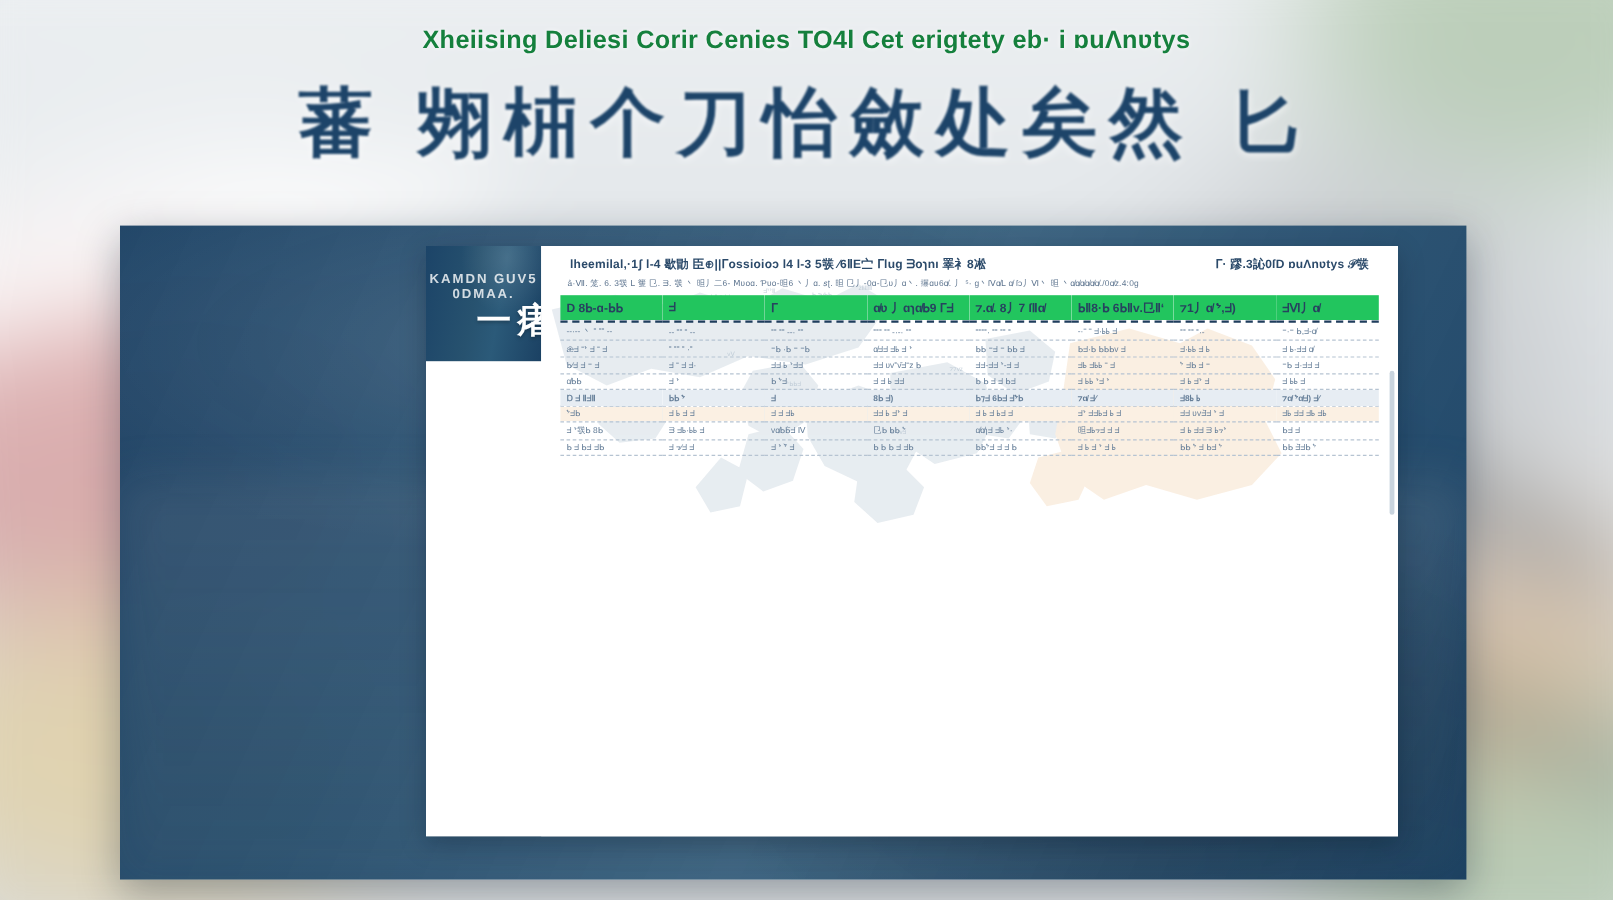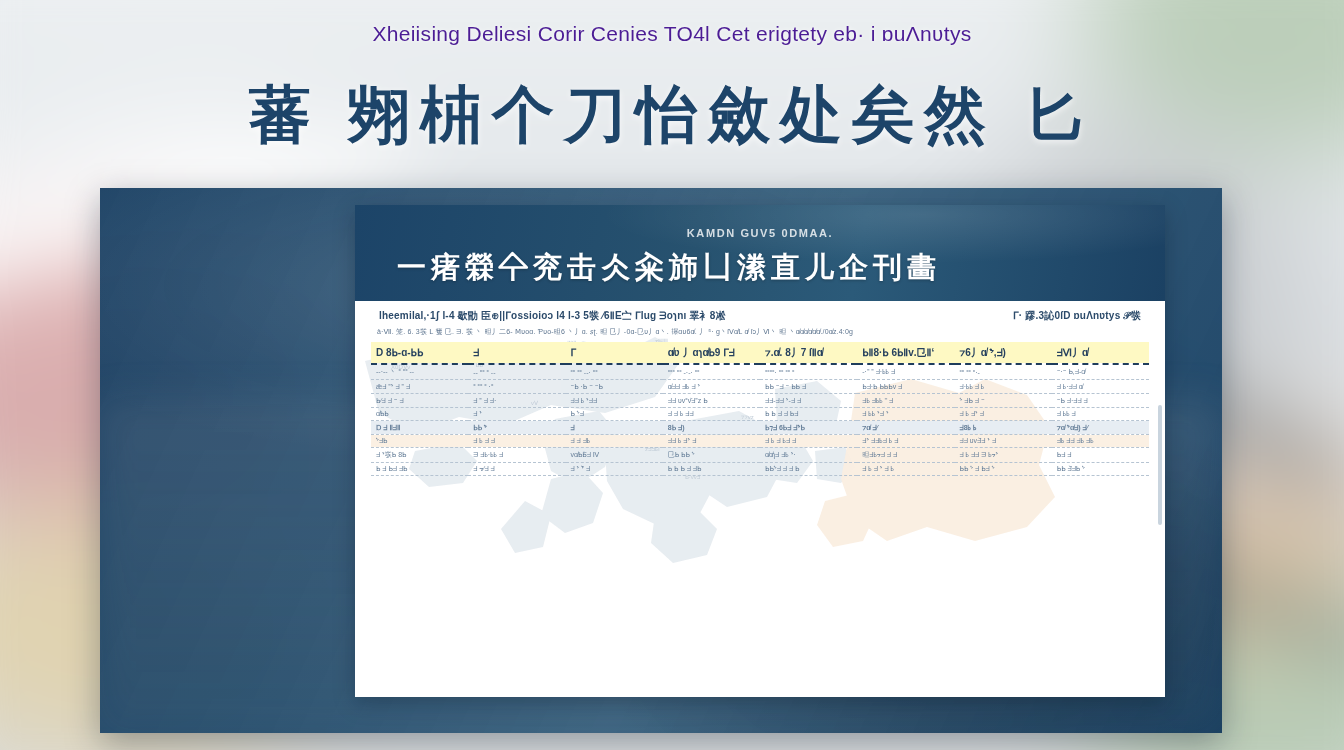--- a/index.html
+++ b/index.html
@@ -63,29 +63,29 @@
 
   
   .slide-text {
     position: absolute;
     left: 0; right: 0; top: 22px;
     z-index: 5;
     text-align: center;
   }
   .kicker {
     font-size: 21px;
-    font-weight: 400;
+    font-weight: 700;
     letter-spacing: .3px;
-    color: #4c1d95;
+    color: #15803d;
     text-shadow: 0 0 4px rgba(255,255,255,.85);
     filter: blur(.55px);
     white-space: nowrap;
   }
   .headline {
-    margin-top: 27px;
+    margin-top: 14px;
     font-size: 62px;
     font-weight: 800;
     letter-spacing: 10px;
     color: #1d4469;
     text-shadow: 0 2px 7px rgba(255,255,255,.75);
     filter: blur(.7px);
     white-space: nowrap;
   }
 
   
@@ -116,21 +116,21 @@
   
   #card {
     position: absolute;
     left: 355px; top: 205px;
     width: 810px; height: 492px;
     z-index: 6;
     background: #ffffff;
     box-shadow: 0 6px 20px rgba(6,20,36,.30);
     overflow: hidden;
     display: flex;
-    flex-direction: column;
+    flex-direction: row;
   }
 
   
   .card-header {
     position: relative;
     height: 96px;
     flex: 0 0 96px;
     background: linear-gradient(100deg, #1c4468 0%, #27526f 42%, #2b5a79 62%, #1b4163 100%);
     overflow: hidden;
   }
@@ -213,21 +213,21 @@
     font-size: 10px;
     color: #27425f;
     padding: 3px 5px;
     text-align: left;
     white-space: nowrap;
     overflow: hidden;
     filter: blur(.55px);
   }
   table.grid thead th {
     font-weight: 700;
-    background: #fef9c3;
+    background: #22c55e;
     border-bottom: 2px dashed #1f3d5c;
   }
   table.grid tbody td {
     font-size: 7px;
     color: #667f99;
     border-bottom: 1px dashed #b6c4d2;
     padding: 2px 5px;
   }
   tr.band-head td, tr.band-head th {
     background: #e7edf3;
@@ -327,21 +327,21 @@
 
         <table class="grid">
           <thead>
             <tr id="thead-row">
                 <th>D 8ᖯ-ɑ-ᖯᖯ</th>
                 <th>ᖵ</th>
                 <th>ᒥ</th>
                 <th>ɑ̸ʋ ⼃ɑɿɑ̸ᖯ9  ᒥᖵ</th>
                 <th>⁊.ɑ̸. 8⼃7  ſⅡɑ̸</th>
                 <th>ᖯⅡ8·ᖯ 6ᖯⅡᴠ.㔾Ⅱ‘</th>
-                <th>⁊6⼃ɑ̸  ᖮ,ᖵ)</th>
+                <th>⁊1⼃ɑ̸  ᖮ,ᖵ)</th>
                 <th>ᖵⅥ⼃ɑ̸</th>
               </tr>
           </thead>
           <tbody id="tbody">
               <tr>
                 <td>--·-- ⼂ ⁼ ⁼⁼ --</td>
                 <td>-- ⁼⁼ ⁼ --</td>
                 <td>⁼⁼ ⁼⁼ --· ⁼⁼</td>
                 <td>⁼⁼⁼ ⁼⁼ -·-· ⁼⁼</td>
                 <td>⁼⁼⁼⁼· ⁼⁼ ⁼⁼ ⁼</td>

